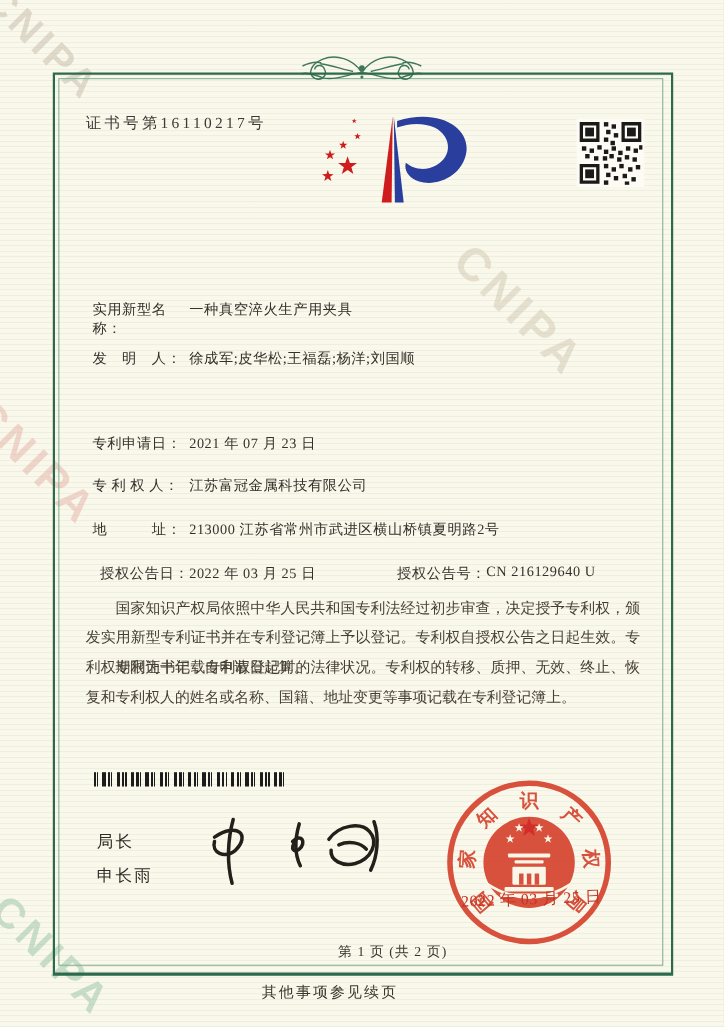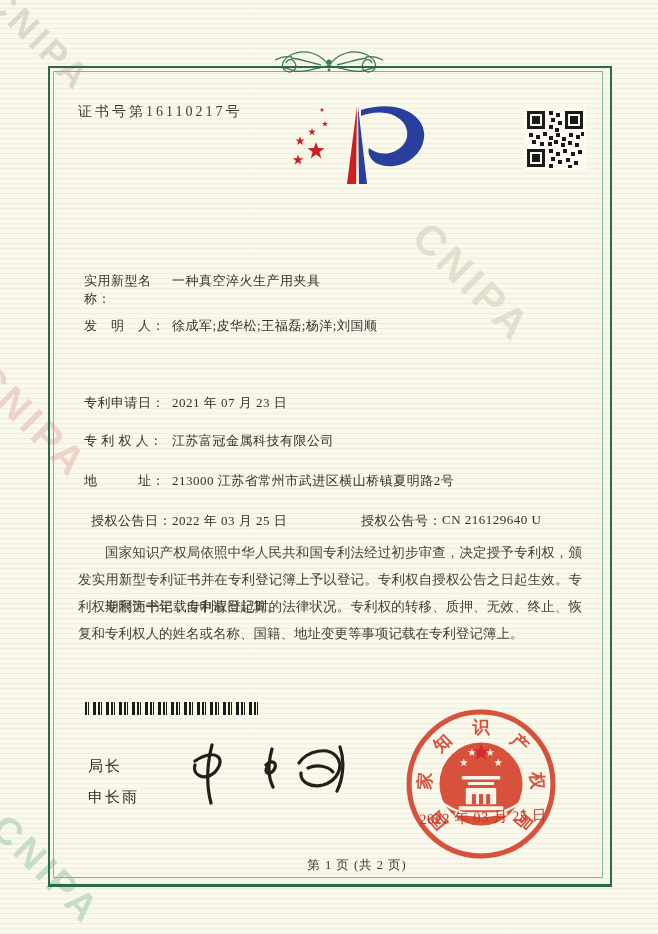--- a/index.html
+++ b/index.html
@@ -234,14 +234,15 @@
         <rect x="67" y="86" width="4" height="10"></rect>
         <rect x="74" y="86" width="4" height="10"></rect>
         <rect x="81" y="86" width="4" height="10"></rect>
       </g>
       <path d="M38,95 Q76,120 114,95" fill="none" stroke="#faf6e8" stroke-width="2.5"></path>
     </g>
   </svg>
   <div class="seal-date">2022 年 03 月 25 日</div>
 
   <div class="page-info">第 1 页 (共 2 页)</div>
+  <div class="continuation">其他事项参见续页</div>
 
 </div>
 
 </body></html>

